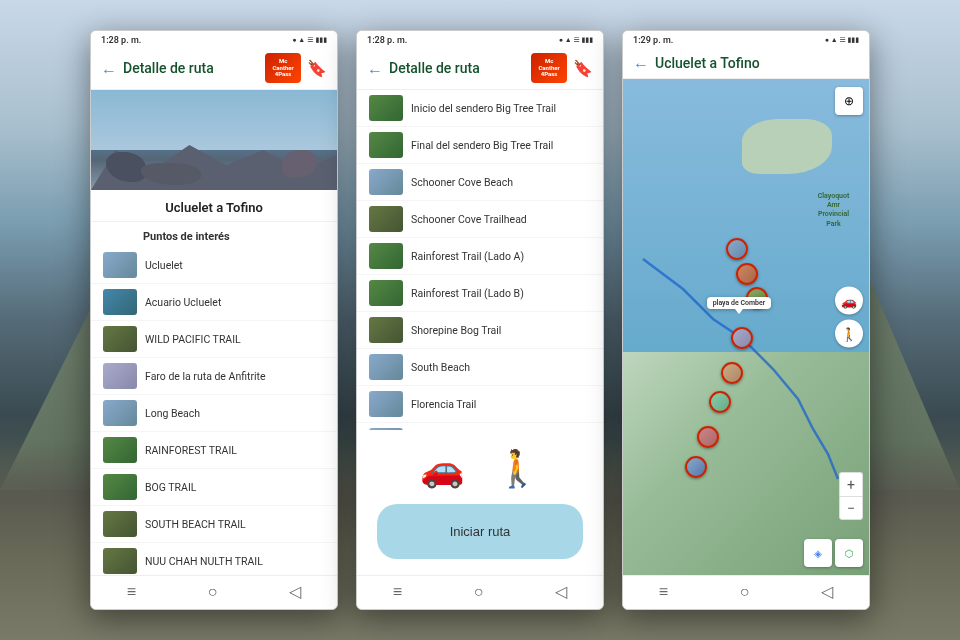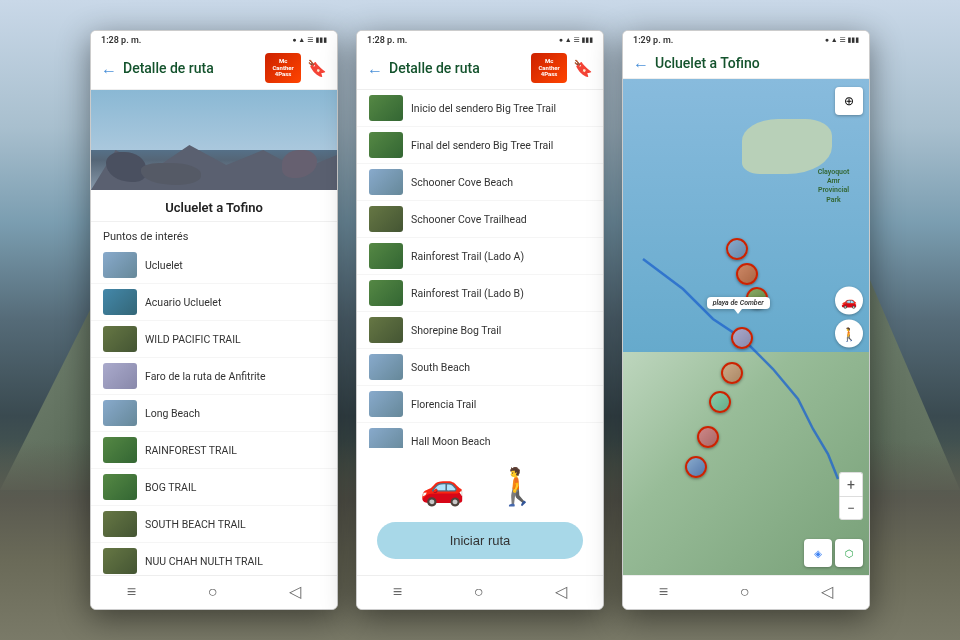--- a/index.html
+++ b/index.html
@@ -134,22 +134,23 @@
       border-bottom: 1px solid #f0f0f0;
     }
     .route-title {
       font-size: 13px;
       font-weight: 600;
       color: #222;
     }
     .poi-header {
       padding: 8px 12px 4px;
       font-size: 11px;
-      font-weight: 400;
+      font-weight: 700;
       color: #333;
+      margin-left: 40px;
     }
     .poi-item {
       display: flex;
       align-items: center;
       padding: 5px 12px;
       border-bottom: 1px solid #f5f5f5;
       gap: 8px;
     }
     .poi-thumb {
       width: 34px;
@@ -186,21 +187,21 @@
       gap: 30px;
       padding: 18px 0 14px;
     }
     .transport-icon { font-size: 36px; color: #222; }
     .start-route-btn {
       margin: 0 20px 16px;
       background: #a8d8e8;
       color: #333;
       border: none;
       border-radius: 20px;
-      padding: 11px 20px;
+      padding: 20px 20px;
       font-size: 13px;
       font-weight: 500;
       text-align: center;
       cursor: pointer;
     }
 
     
     .map-container {
       flex: 1;
       position: relative;
@@ -499,21 +500,21 @@
         <span class="back-arrow">←</span>
         <span class="title">Ucluelet a Tofino</span>
       </div>
 
       <div class="map-container">
         <div class="map-bg"></div>
         <div class="map-water"></div>
 
         <div style="position:absolute;top:8%;right:15%;width:90px;height:55px;background:#b8d0b8;border-radius:40% 30% 50% 20%;z-index:2;"></div>
 
-        <div class="map-label-park" style="white-space:pre-line;">Clayoquot
+        <div class="map-label-park" style="white-space:pre-line;margin-top:24px;">Clayoquot
 Amr
 Provincial
 Park</div>
 
         <svg style="position:absolute;top:0;left:0;width:100%;height:100%;z-index:3;">
           <polyline points="20,180 60,210 90,240 120,260 150,290 175,320 190,350 205,375 215,400" stroke="#2266cc" stroke-width="2.5" fill="none" stroke-opacity="0.8"></polyline>
         </svg>
 
         <div style="position:absolute;top:32%;left:42%;z-index:5;">
           <div class="map-pin" style="background:linear-gradient(135deg,#88aacc,#6688aa);"></div>
@@ -533,21 +534,21 @@
         <div style="position:absolute;top:63%;left:35%;z-index:5;">
           <div class="map-pin" style="background:linear-gradient(135deg,#88ccaa,#66aa88);"></div>
         </div>
         <div style="position:absolute;top:70%;left:30%;z-index:5;">
           <div class="map-pin" style="background:linear-gradient(135deg,#cc8888,#aa6666);"></div>
         </div>
         <div style="position:absolute;top:76%;left:25%;z-index:5;">
           <div class="map-pin" style="background:linear-gradient(135deg,#88aacc,#5577aa);"></div>
         </div>
 
-        <div class="map-callout" style="top:44%;left:34%;z-index:6;font-style:italic;">playa de Comber</div>
+        <div class="map-callout" style="top:44%;left:34%;z-index:6;">playa de Comber</div>
 
         <div style="position:absolute;right:6px;top:8px;z-index:6;">
           <div class="map-ctrl-btn">⊕</div>
         </div>
         <div style="position:absolute;right:6px;top:48%;transform:translateY(-50%);z-index:6;display:flex;flex-direction:column;gap:5px;">
           <div class="map-nav-icon">🚗</div>
           <div class="map-nav-icon">🚶</div>
         </div>
 
         <div style="position:absolute;right:6px;bottom:55px;z-index:6;">

